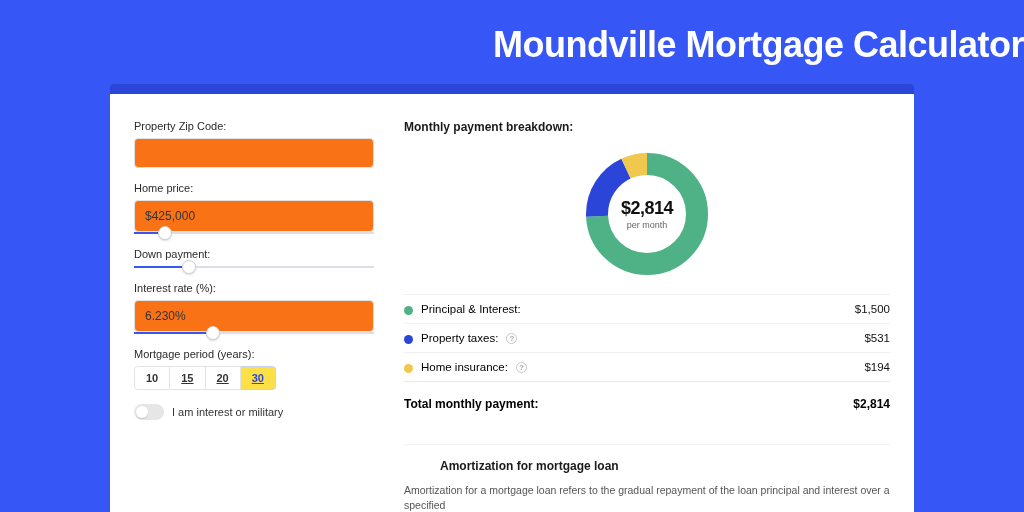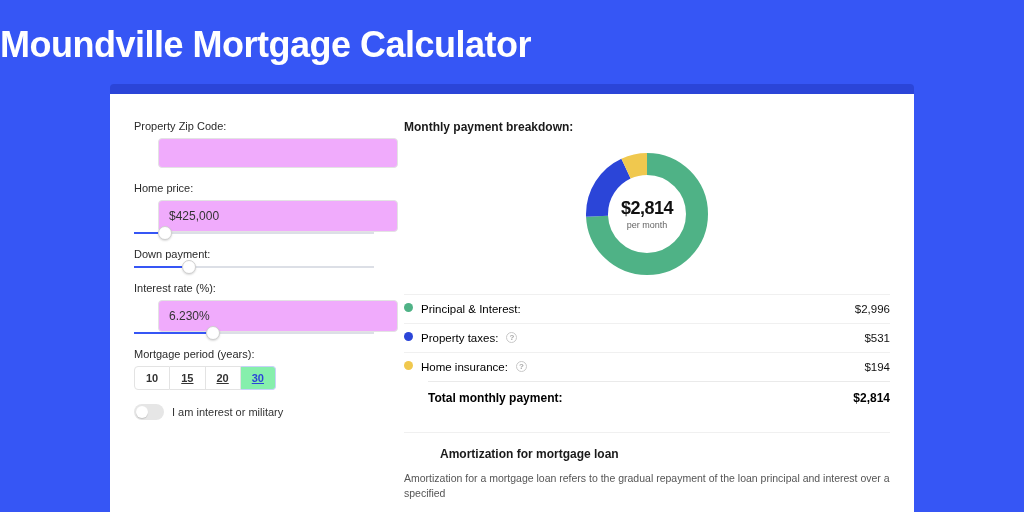--- a/index.html
+++ b/index.html
@@ -5,21 +5,21 @@
   * { box-sizing: border-box; margin: 0; padding: 0; }
   body {
     font-family: -apple-system, BlinkMacSystemFont, "Segoe UI", Arial, sans-serif;
     background: #3656f5;
     width: 1024px;
     height: 512px;
     overflow: hidden;
   }
   .page-title {
     color: #fff;
-    text-align: left;
+    text-align: right;
     font-size: 36px;
     font-weight: 700;
     padding: 24px 0 18px 0;
     letter-spacing: -0.5px;
   }
   .card-shadow {
     background: #2b45d8;
     margin: 0 110px;
     border-radius: 4px 4px 0 0;
     padding-top: 10px;
@@ -42,23 +42,22 @@
     margin-bottom: 6px;
     display: block;
   }
   .input {
     width: 100%;
     border: 1px solid #e3e3e3;
     border-radius: 4px;
     padding: 8px 10px;
     font-size: 12px;
     color: #333;
-    background: #f0abfc;
+    background: #f97316;
     height: 32px;
-    margin-left: 24px;
   }
   .input.tall { height: 30px; }
   .field-group { margin-bottom: 14px; position: relative; }
   .slider-track {
     position: relative;
     height: 2px;
     background: #dcdfe6;
     margin-top: 0px;
   }
   .slider-fill {
@@ -87,21 +86,21 @@
     background: #fff;
     font-size: 11px;
     font-weight: 600;
     color: #333;
     padding: 5px 11px;
     cursor: pointer;
   }
   .period-btn + .period-btn { border-left: none; text-decoration: underline; }
   .period-btn:first-child { border-radius: 4px 0 0 4px; }
   .period-btn:last-child { border-radius: 0 4px 4px 0; }
-  .period-btn.active { background: #86efac; color: #2b45d8; border-color: #c7d2f8; position: relative; z-index: 1;}
+  .period-btn.active { background: #fde047; color: #2b45d8; border-color: #c7d2f8; position: relative; z-index: 1;}
   .toggle-row { display: flex; align-items: center; gap: 8px; margin-top: 14px; }
   .toggle {
     width: 30px;
     height: 16px;
     background: #e6e6e6;
     border-radius: 10px;
     position: relative;
   }
   .toggle-knob {
     position: absolute;
@@ -139,21 +138,21 @@
   .donut-sub { font-size: 9px; color: #666; margin-top: 1px; }
   .breakdown-row {
     display: flex;
     align-items: center;
     justify-content: space-between;
     padding: 8px 0;
     border-top: 1px solid #f0f0f0;
     font-size: 11.5px;
   }
   .breakdown-row:first-of-type { border-top: 1px solid #f0f0f0; }
-  .breakdown-left { display: flex; align-items: flex-start; gap: 8px; }
+  .breakdown-left { display: flex; align-items: flex-end; gap: 8px; }
   .dot { width: 9px; height: 9px; border-radius: 50%; display: inline-block; }
   .dot.green { background: #4fb286; }
   .dot.blue { background: #2b45d8; }
   .dot.yellow { background: #f0c84e; }
   .info-icon {
     width: 11px; height: 11px;
     border: 1px solid #c9c9c9;
     border-radius: 50%;
     display: inline-flex;
     align-items: center;
@@ -161,23 +160,22 @@
     font-size: 8px;
     color: #a7a7a7;
     font-weight: 600;
   }
   .breakdown-right { font-weight: 500; color: #111; }
   .breakdown-total {
     display: flex;
     justify-content: space-between;
     font-weight: 700;
     font-size: 12px;
-    padding: 9px 0;
+    padding: 15px 0;
     border-top: 1px solid #eaeaea;
-    margin-left: 24px;
   }
   .amort-section {
     margin-top: 18px;
     border-top: 1px solid #f0f0f0;
     padding-top: 14px;
   }
   .amort-heading { font-size: 12px; font-weight: 700; color: #1a1a1a; margin-bottom: 10px; margin-left: 36px; }
   .amort-body { font-size: 10.5px; color: #555; line-height: 1.45; }
 </style>
 </head>
@@ -257,21 +255,21 @@
             <div class="donut-sub">per month</div>
           </div>
         </div>
       </div>
 
       <div class="breakdown-row">
         <div class="breakdown-left">
           <span class="dot green"></span>
           <span>Principal &amp; Interest:</span>
         </div>
-        <span class="breakdown-right">$2,996</span>
+        <span class="breakdown-right">$1,500</span>
       </div>
 
       <div class="breakdown-row">
         <div class="breakdown-left">
           <span class="dot blue"></span>
           <span>Property taxes:</span>
           <span class="info-icon">?</span>
         </div>
         <span class="breakdown-right">$531</span>
       </div>

